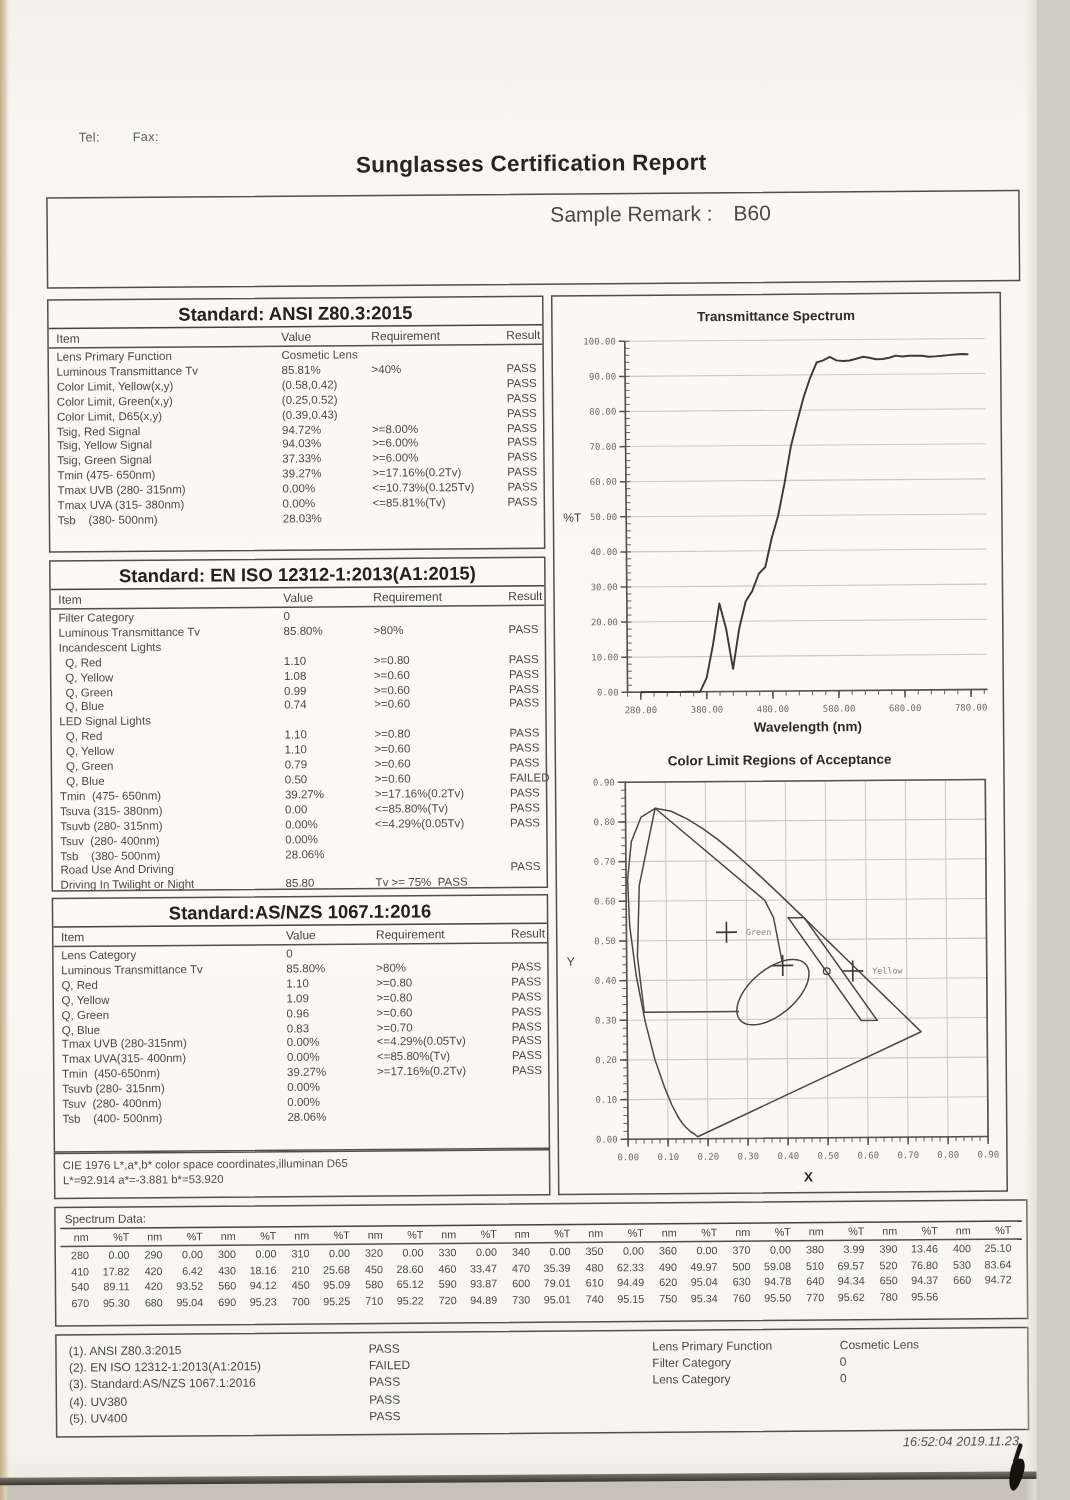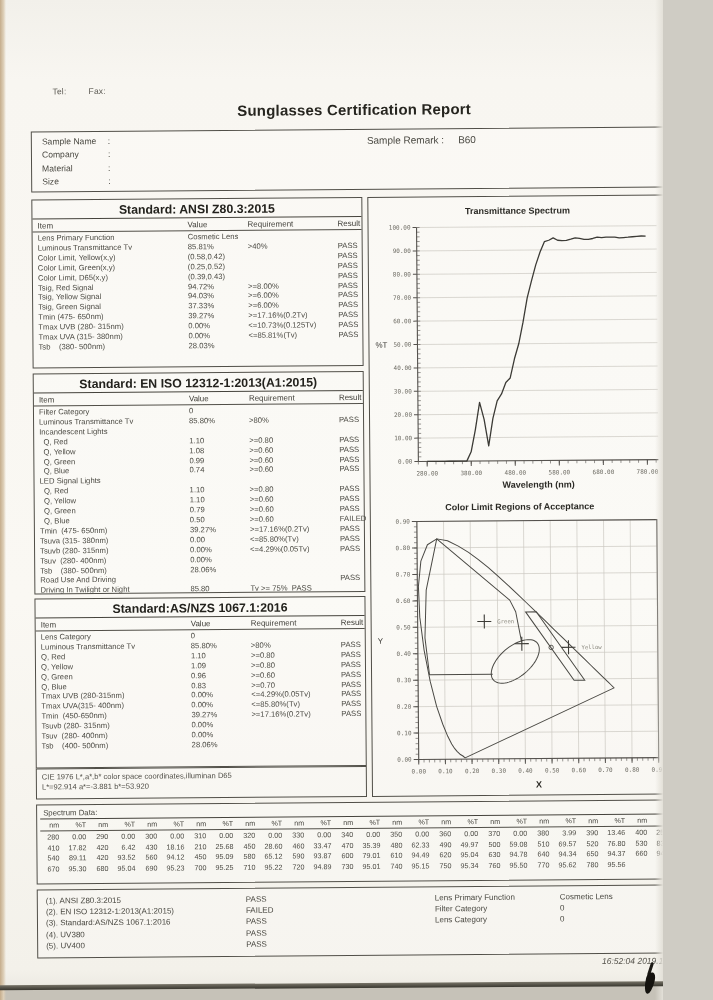--- a/index.html
+++ b/index.html
@@ -1,18 +1,18 @@
 <!DOCTYPE html>
 <html><head>
 <meta charset="utf-8">
 <style>
   html,body{margin:0;padding:0;}
   body{width:713px;height:1000px;background:#cfccc4;font-family:"Liberation Sans",sans-serif;overflow:hidden;}
   #photo{position:relative;width:663px;height:1000px;overflow:hidden;
-    background:linear-gradient(180deg,#f2f0ea 0%,#f8f6f1 8%,#faf8f3 60%,#f3f1ea 97%,#e8e5dd 100%);}
+    background:linear-gradient(180deg,#f2f0ea 0%,#f8f6f1 8%,#faf8f3 60%,#f3f1ea 97%,#e8e5dd 100%);padding-left:28px;}
   #photo::before{content:"";position:absolute;left:0;top:0;width:6px;height:100%;
     background:linear-gradient(90deg,#c5ad8c,#ded0b9 60%,rgba(222,208,185,0));z-index:5;}
   #photo::after{content:"";position:absolute;right:0;top:0;width:8px;height:100%;
     background:linear-gradient(270deg,#e3e0d8,rgba(227,224,216,0));z-index:5;}
   .bottom-edge{position:absolute;left:-4px;top:983px;width:721px;height:5px;
     background:linear-gradient(180deg,#787468,#39372f);transform:rotate(-0.35deg);z-index:6;}
   .below-paper{position:absolute;left:0;top:986px;width:713px;height:14px;background:#c6c2b8;z-index:4;}
   .ink-mark{position:absolute;right:6px;top:960px;width:16px;height:38px;z-index:7;}
   .ink-mark .blob{position:absolute;left:4px;top:12px;width:9px;height:22px;background:#15130f;
     border-radius:60% 40% 45% 55%/30% 35% 65% 70%;transform:rotate(14deg);}
@@ -21,21 +21,21 @@
   .sheet{position:absolute;left:0;top:0;width:713px;height:985px;transform:rotate(-0.45deg);transform-origin:50% 42%;color:#46453f;}
   .abs{position:absolute;}
   .telfax{left:55px;top:84px;font-size:8.5px;color:#5d5b54;letter-spacing:.2px;}
   .telfax span{margin-right:22px;}
   .doc-title{left:0;top:101px;width:713px;text-align:center;font-size:15px;font-weight:bold;color:#26251f;letter-spacing:.2px;}
   .bx{border:1.2px solid #514f48;background:rgba(255,255,255,0.25);box-sizing:border-box;}
   
   .sample-box{left:33px;top:129px;width:649px;height:61px;}
   .si-rows{position:absolute;left:10px;top:3px;font-size:8.6px;line-height:13.4px;color:#4a4942;}
   .si-label{display:inline-block;width:66px;}
-  .si-remark{position:absolute;left:335px;top:5px;font-size:10px;color:#4a4942;}
+  .si-remark{position:absolute;left:335px;top:5px;font-size:14px;color:#4a4942;}
   .si-remark b{font-weight:normal;margin-left:14px;}
   
   .std-title{font-size:12.3px;font-weight:bold;text-align:center;color:#23221d;
     border-bottom:1.6px solid #45433c;padding:3px 0 1px;}
   .std-head{display:grid;grid-template-columns:150px 60px 90px 28px;font-size:8px;color:#44433d;
     padding:2px 0 1px 5px;border-bottom:1px solid #514f48;}
   .std-rows{padding:1px 0 0 5px;}
   .std-row{display:grid;grid-template-columns:150px 60px 90px 28px;font-size:7.7px;line-height:9.9px;color:#4c4b44;}
   .std-row span{white-space:pre;overflow:hidden;}
   .box-ansi{left:33px;top:197px;width:331px;height:169px;}
@@ -73,26 +73,20 @@
 <div id="photo">
   <div class="sheet">
 
     <div class="abs telfax">
       <span>Tel:</span><span>Fax:</span>
     </div>
 
     <div class="abs doc-title">Sunglasses Certification Report</div>
 
     <div class="abs bx sample-box">
-      <div class="si-rows" id="sample-rows">
-          <div><span class="si-label">Sample Name</span><span>:</span><span></span></div>
-          <div><span class="si-label">Company</span><span>:</span><span></span></div>
-          <div><span class="si-label">Material</span><span>:</span><span></span></div>
-          <div><span class="si-label">Size</span><span>:</span><span></span></div>
-        </div>
       <div class="si-remark">
         <span>Sample Remark :</span><b>B60</b>
       </div>
     </div>
 
     <div class="abs bx box-ansi">
       <div class="std-title">Standard: ANSI Z80.3:2015</div>
       <div class="std-head">
           <span>Item</span>
           <span>Value</span>

